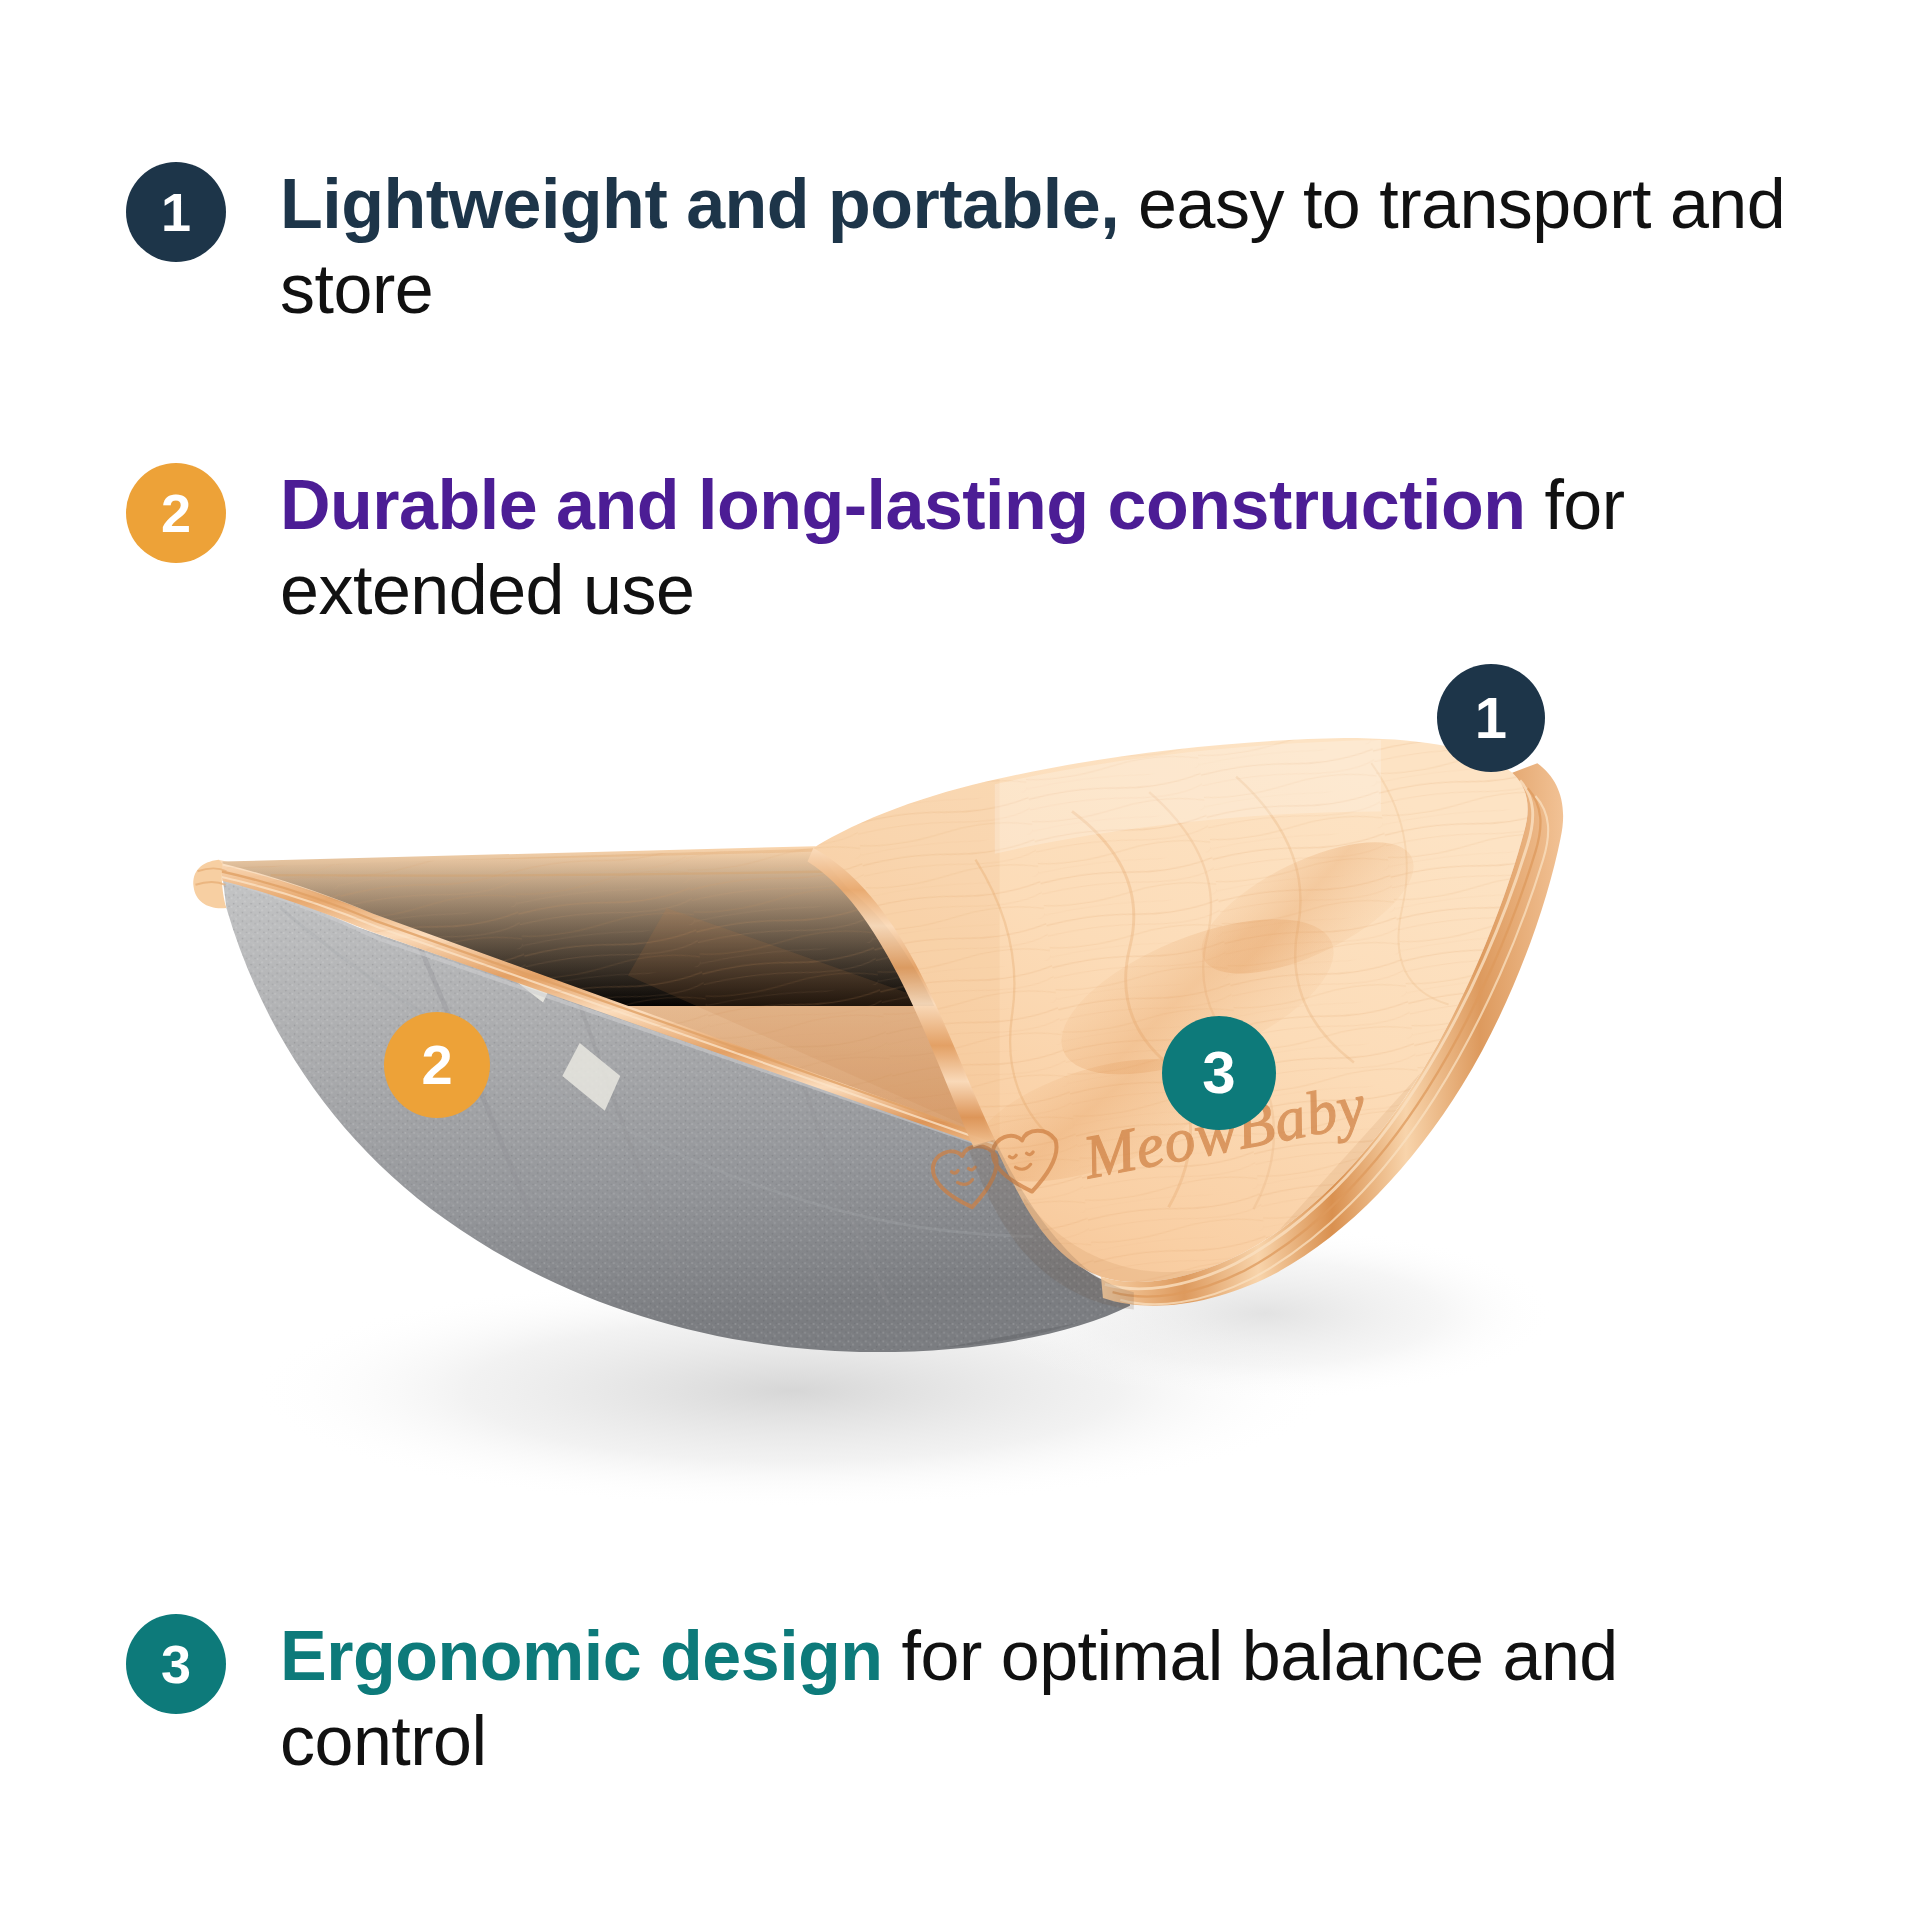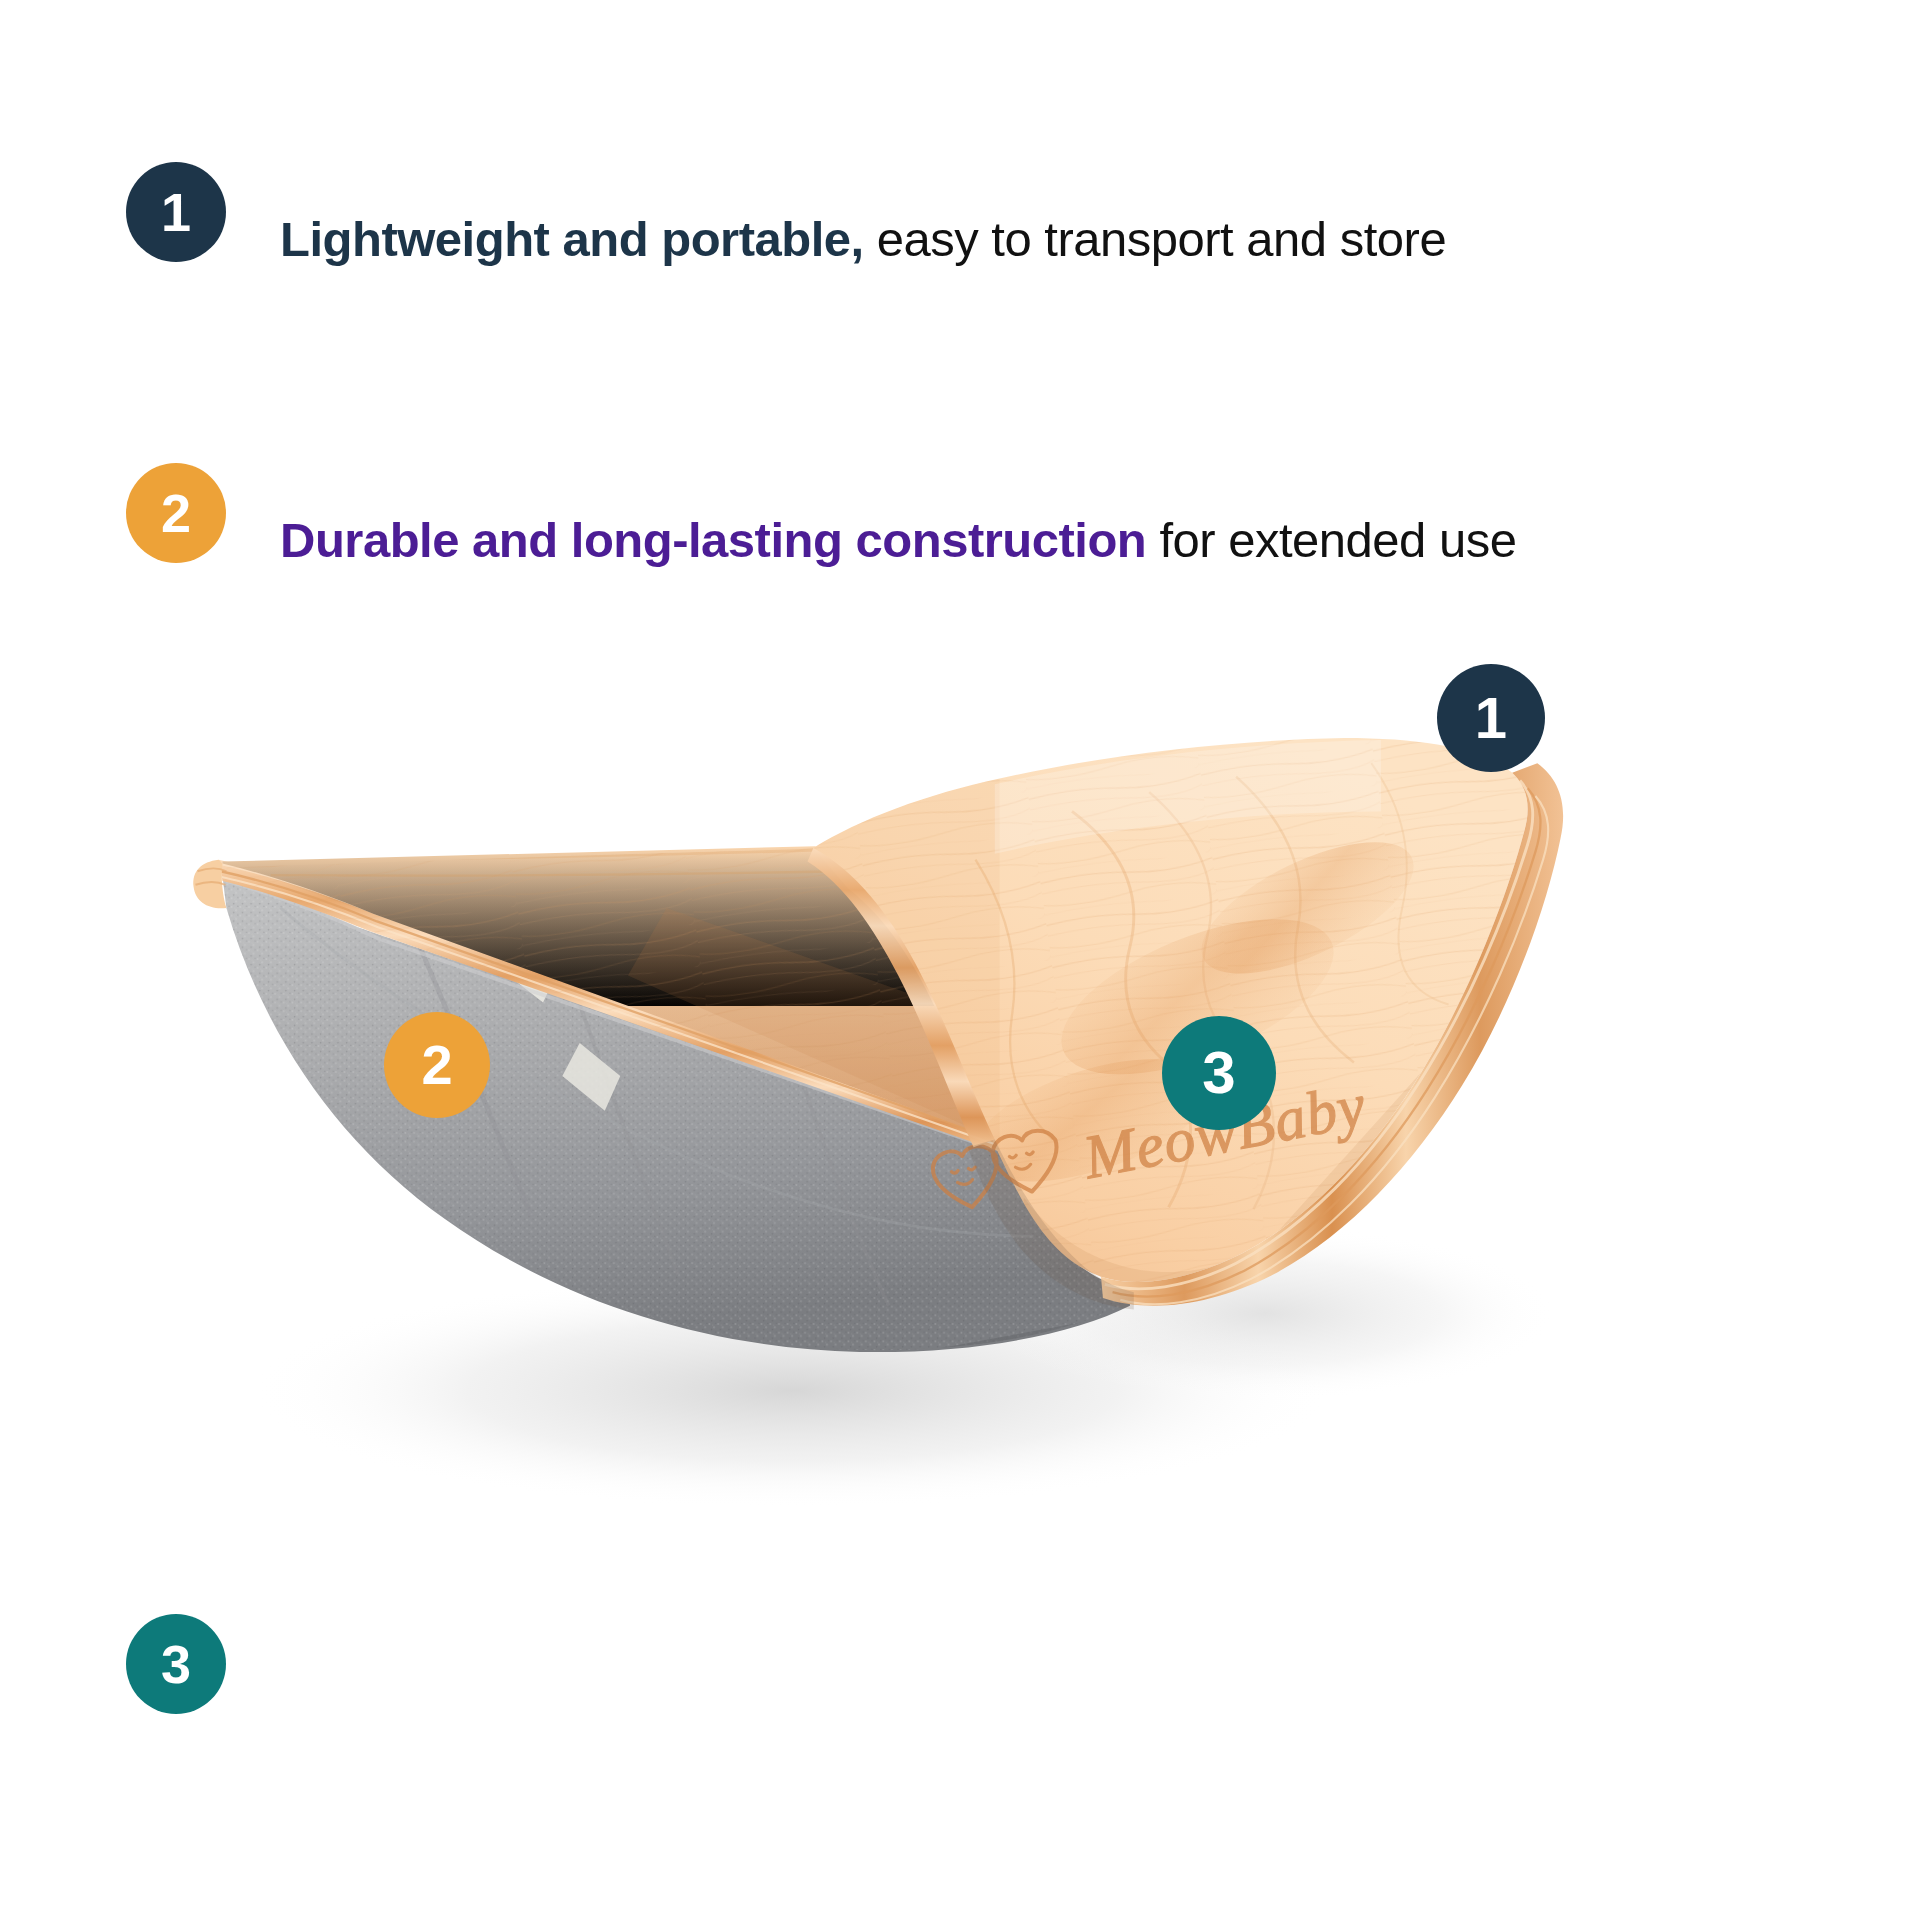--- a/index.html
+++ b/index.html
@@ -20,28 +20,27 @@
     flex:0 0 auto;
     border-radius:50%;
     color:#fff;
     display:flex; align-items:center; justify-content:center;
     font-weight:700;
     font-family:"Liberation Sans", sans-serif;
     line-height:1;
   }
   .badge-lg{ width:100px; height:100px; font-size:54px; }
   .feature-text{
-    font-size:49px;
+    font-size:70px;
     line-height:1.22;
     letter-spacing:-0.5px;
     font-family:"Liberation Sans", sans-serif;
     color:#111;
     padding-left:54px;
     max-width:1583px;
-    margin-top:48px;
   }
   .feature-text .hl{ font-weight:700; }
 
   
   #feature-1{ left:126px; top:162px; }
   #feature-1 .badge{ background:#1d3549; }
   #feature-1 .hl{ color:#1d3549; }
 
   
   #feature-2{ left:126px; top:463px; }
@@ -365,16 +364,19 @@
       </g>
     </svg>
   </div>
 
   <div class="callout" id="callout-1">1</div>
   <div class="callout" id="callout-2">2</div>
   <div class="callout" id="callout-3">3</div>
 
   <div class="feature" id="feature-3">
     <div class="badge badge-lg">3</div>
+    <div class="feature-text">
+      <span class="hl">Ergonomic design</span><span> for optimal balance and control</span>
+    </div>
   </div>
 
 </div>
 
 
 </body></html>

